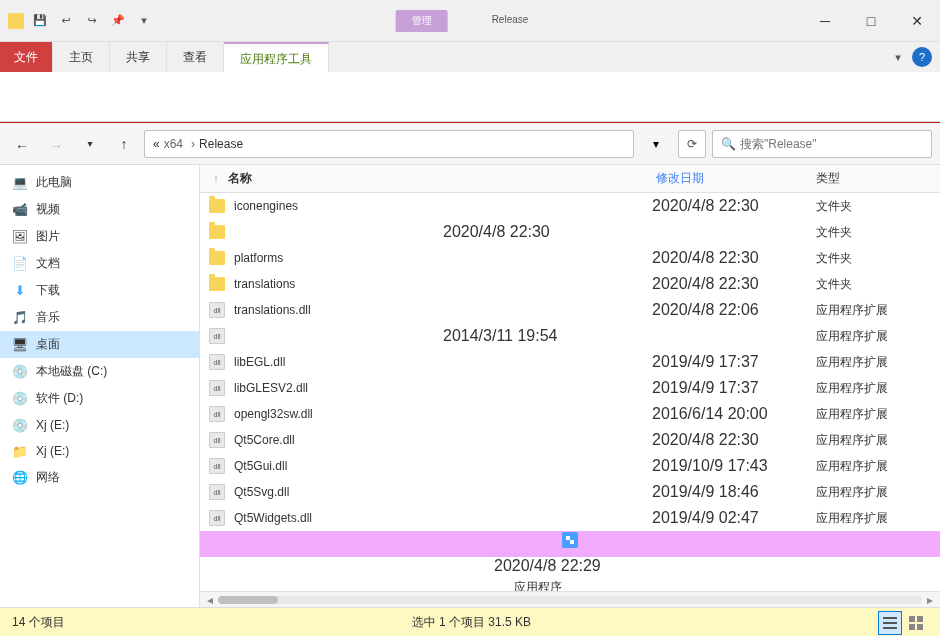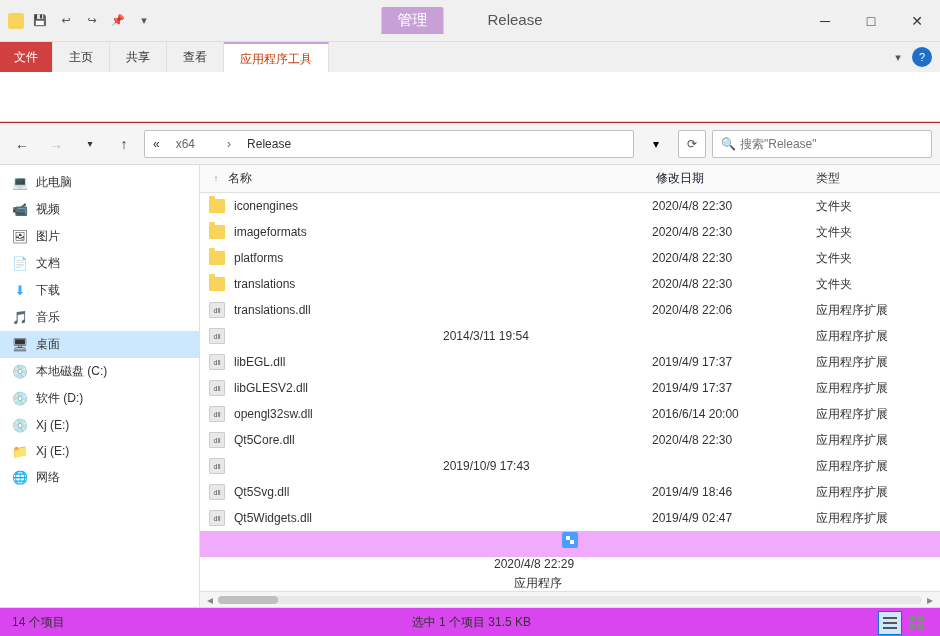--- a/index.html
+++ b/index.html
@@ -3,89 +3,89 @@
   <meta charset="utf-8">
   <style>
     * { margin: 0; padding: 0; box-sizing: border-box; }
     body { font-family: 'Microsoft YaHei', 'SimHei', sans-serif; font-size: 12px; background: #f0f0f0; width: 940px; height: 636px; overflow: hidden; user-select: none; }
 
     
     .title-bar { height: 42px; background: #f0f0f0; display: flex; align-items: center; border-bottom: 1px solid #ddd; position: relative; }
     .title-bar-left { display: flex; align-items: center; padding: 0 8px; gap: 6px; }
     .title-icon { width: 16px; height: 16px; background: #f9d45a; border-radius: 2px; }
     .qat-btn { width: 20px; height: 20px; display: flex; align-items: center; justify-content: center; cursor: pointer; color: #555; font-size: 11px; border: 1px solid transparent; }
-    .title-center { position: absolute; left: 50%; transform: translateX(-50%); font-size: 15px; color: #333; display: flex; gap: 28px; }
+    .title-center { position: absolute; left: 50%; transform: translateX(-50%); font-size: 10px; color: #333; display: flex; gap: 28px; }
     .title-tab { padding: 4px 16px; background: #c8a0d8; color: #fff; border-radius: 2px 2px 0 0; }
     .title-name { padding: 4px 16px; color: #555; }
     .title-controls { margin-left: auto; display: flex; align-items: center; }
     .title-ctrl-btn { width: 46px; height: 42px; display: flex; align-items: center; justify-content: center; cursor: pointer; color: #333; font-size: 14px; }
 
     
     .ribbon { background: #f9f9f9; border-bottom: 1px solid #b91c1c; }
     .ribbon-tabs { display: flex; height: 30px; background: #f0f0f0; }
     .ribbon-tab { padding: 0 16px; line-height: 30px; cursor: pointer; color: #333; font-size: 12px; border-right: 1px solid #e0e0e0; }
-    .ribbon-tab.active { background: #fff; color: #c2410c; border-top: 2px solid #c8a0d8; }
+    .ribbon-tab.active { background: #fff; color: #4d7c0f; border-top: 2px solid #c8a0d8; }
     .ribbon-tab.file { background: #d04040; color: white; padding: 0 14px; }
     .ribbon-commands { height: 50px; display: flex; align-items: center; padding: 4px 8px; gap: 4px; background: #fff; border-bottom: 1px solid #ddd; }
 
     
     .address-bar { height: 42px; background: #f5f5f5; display: flex; align-items: center; padding: 0 8px; gap: 6px; border-bottom: 1px solid #ddd; }
     .nav-btn { width: 28px; height: 28px; display: flex; align-items: center; justify-content: center; cursor: pointer; color: #333; border-radius: 2px; font-size: 14px; }
     .nav-btn.disabled { color: #bbb; cursor: default; }
     .address-path { flex: 1; height: 28px; border: 1px solid #c0c0c0; background: white; display: flex; align-items: center; padding: 0 8px; border-radius: 2px; cursor: pointer; }
     .breadcrumb-part { color: #333; }
-    .breadcrumb-sep { color: #666; margin: 0 16px; }
+    .breadcrumb-sep { color: #666; margin: 0 4px; }
     .breadcrumb-active { color: #333; font-weight: normal; }
     .refresh-btn { width: 28px; height: 28px; display: flex; align-items: center; justify-content: center; cursor: pointer; color: #555; border: 1px solid #c0c0c0; background: white; border-radius: 2px; }
     .search-box { width: 220px; height: 28px; border: 1px solid #c0c0c0; background: white; display: flex; align-items: center; padding: 0 8px; border-radius: 2px; }
     .search-box input { border: none; outline: none; width: 100%; font-size: 12px; color: #333; background: transparent; }
 
     
     .main { display: flex; height: calc(636px - 42px - 30px - 50px - 42px - 30px); }
 
     
     .sidebar { width: 200px; background: #fff; border-right: 1px solid #e0e0e0; overflow-y: auto; padding: 4px 0; }
     .sidebar-item { display: flex; align-items: center; padding: 5px 12px; cursor: pointer; color: #333; gap: 8px; white-space: nowrap; }
     .sidebar-item.selected { background: #cce8ff; }
     .sidebar-icon { width: 16px; height: 16px; display: flex; align-items: center; justify-content: center; flex-shrink: 0; }
 
     
     .file-list { flex: 1; background: #fff; overflow: hidden; display: flex; flex-direction: column; }
     .file-list-header { display: flex; align-items: center; height: 28px; border-bottom: 1px solid #e0e0e0; background: #fafafa; padding: 0 8px; }
     .col-sort { width: 16px; display: flex; align-items: center; justify-content: center; color: #888; font-size: 10px; }
-    .col-name { flex: 1; color: #333; font-weight: normal; cursor: pointer; padding: 0 4px; }
-    .col-date { width: 160px; color: #0f172a; cursor: pointer; padding: 0 4px; }
+    .col-name { flex: 1; color: #333; font-weight: bold; cursor: pointer; padding: 0 4px; }
+    .col-date { width: 160px; color: #3b82f6; cursor: pointer; padding: 0 4px; }
     .col-type { width: 120px; color: #333; cursor: pointer; padding: 0 4px; }
     .file-list-body { flex: 1; overflow-y: auto; }
     .file-row { display: flex; align-items: center; height: 26px; padding: 0 8px; cursor: pointer; gap: 4px; justify-content: space-between; }
     .file-row.selected { background: #f0abfc; flex-direction: column; }
     .file-icon { width: 18px; height: 18px; display: flex; align-items: center; justify-content: center; flex-shrink: 0; }
     .folder-icon-sm { width: 16px; height: 14px; background: #f9d45a; border-radius: 1px; position: relative; }
     .folder-icon-sm::before { content: ''; position: absolute; top: -3px; left: 0; width: 6px; height: 3px; background: #f9d45a; border-radius: 1px 1px 0 0; }
     .dll-icon { width: 16px; height: 16px; background: #e8e8e8; border: 1px solid #ccc; border-radius: 1px; display: flex; align-items: center; justify-content: center; font-size: 7px; color: #555; }
     .exe-icon { width: 16px; height: 16px; background: #4a9eff; border-radius: 2px; display: flex; align-items: center; justify-content: center; }
     .file-name { flex: 1; color: #333; font-size: 12px; padding: 0 4px; overflow: hidden; text-overflow: ellipsis; white-space: nowrap; }
-    .file-date { width: 160px; color: #333; font-size: 12px; padding: 0 4px; }
+    .file-date { width: 160px; color: #333; font-size: 16px; padding: 0 4px; }
     .file-type { width: 120px; color: #333; font-size: 12px; padding: 0 4px; }
 
     
     .file-list-body::-webkit-scrollbar { width: 8px; }
     .file-list-body::-webkit-scrollbar-track { background: #f5f5f5; }
     .file-list-body::-webkit-scrollbar-thumb { background: #c0c0c0; border-radius: 4px; }
     .sidebar::-webkit-scrollbar { width: 6px; }
     .sidebar::-webkit-scrollbar-track { background: #f5f5f5; }
     .sidebar::-webkit-scrollbar-thumb { background: #c0c0c0; border-radius: 3px; }
 
     
     .hscroll { height: 16px; background: #f5f5f5; border-top: 1px solid #e0e0e0; display: flex; align-items: center; padding: 0 2px; }
     .hscroll-track { flex: 1; height: 8px; background: #e8e8e8; border-radius: 4px; position: relative; }
     .hscroll-thumb { width: 60px; height: 8px; background: #c0c0c0; border-radius: 4px; position: absolute; left: 0; }
 
     
-    .status-bar { height: 30px; background: #d946ef; border-top: 1px solid #ddd; display: flex; align-items: center; padding: 0 12px; justify-content: space-between; }
+    .status-bar { height: 30px; background: #fef9c3; border-top: 1px solid #ddd; display: flex; align-items: center; padding: 0 12px; justify-content: space-between; }
     .status-text { color: #333; font-size: 12px; }
     .view-btns { display: flex; gap: 2px; }
     .view-btn { width: 24px; height: 24px; display: flex; align-items: center; justify-content: center; cursor: pointer; border: 1px solid transparent; color: #555; }
     .view-btn.active { background: #d0e8ff; border-color: #0078d7; }
   </style>
 </head>
 <body>
 
 <div class="title-bar">
   <div class="title-bar-left">
@@ -210,21 +210,20 @@
             <div class="folder-icon-sm"></div>
           </div>
         <div class="file-name">iconengines</div>
         <div class="file-date">2020/4/8 22:30</div>
         <div class="file-type">文件夹</div>
       </div>
       <div class="file-row">
         <div class="file-icon">
             <div class="folder-icon-sm"></div>
           </div>
-        <div class="file-name">imageformats</div>
         <div class="file-date">2020/4/8 22:30</div>
         <div class="file-type">文件夹</div>
       </div>
       <div class="file-row">
         <div class="file-icon">
             <div class="folder-icon-sm"></div>
           </div>
         <div class="file-name">platforms</div>
         <div class="file-date">2020/4/8 22:30</div>
         <div class="file-type">文件夹</div>
@@ -282,20 +281,21 @@
             <div class="dll-icon">dll</div>
           </div>
         <div class="file-name">Qt5Core.dll</div>
         <div class="file-date">2020/4/8 22:30</div>
         <div class="file-type">应用程序扩展</div>
       </div>
       <div class="file-row">
         <div class="file-icon">
             <div class="dll-icon">dll</div>
           </div>
+        <div class="file-name">Qt5Gui.dll</div>
         <div class="file-date">2019/10/9 17:43</div>
         <div class="file-type">应用程序扩展</div>
       </div>
       <div class="file-row">
         <div class="file-icon">
             <div class="dll-icon">dll</div>
           </div>
         <div class="file-name">Qt5Svg.dll</div>
         <div class="file-date">2019/4/9 18:46</div>
         <div class="file-type">应用程序扩展</div>

